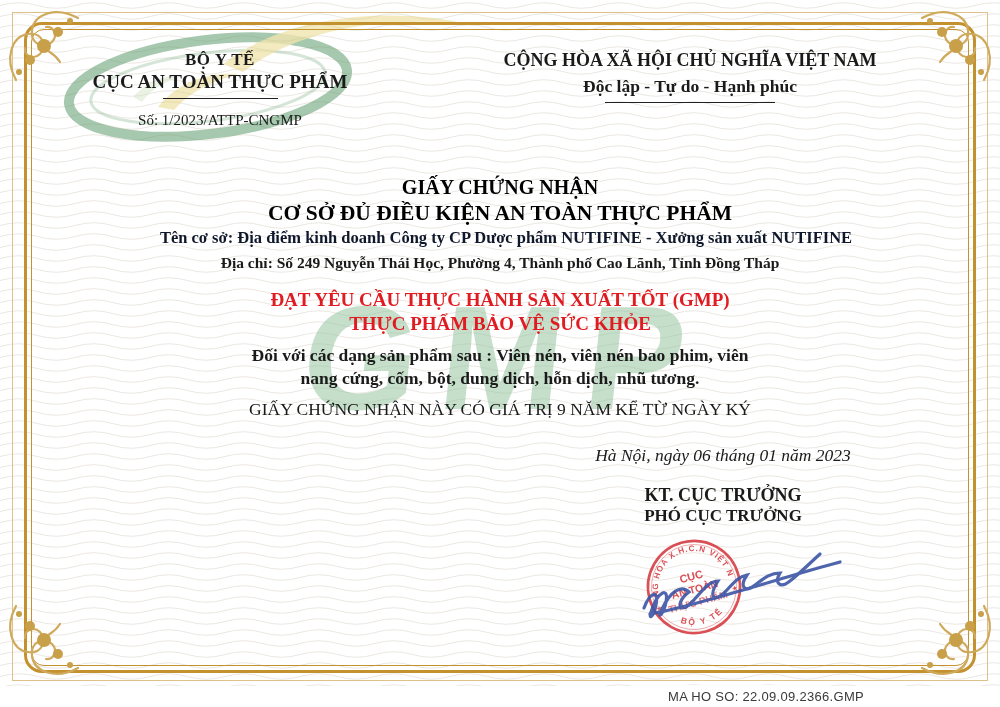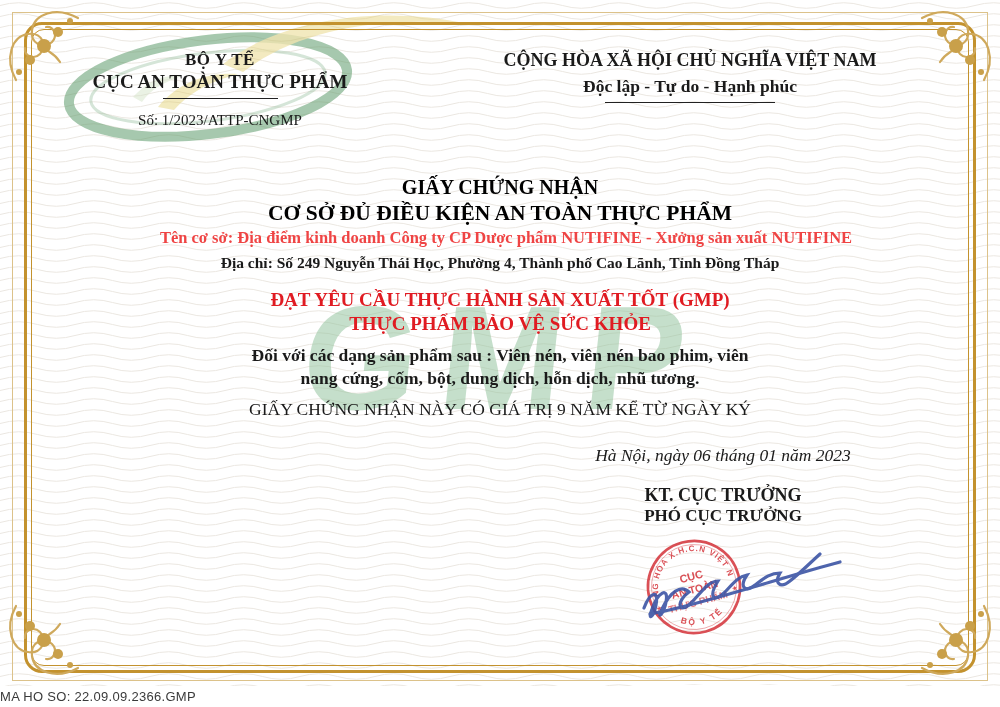--- a/index.html
+++ b/index.html
@@ -29,38 +29,38 @@
   .rule.right-rule{ width:170px; }
   .hdr-left .num { font-size:15px; margin-top:13px; }
   .hdr-right { left:445px; top:50px; width:490px; }
   .hdr-right .l1 { font-size:18px; font-weight:bold; }
   .hdr-right .l2 { font-size:17.5px; font-weight:bold; margin-top:5px; }
 
   .title { left:40px; right:40px; top:156px; color:#000000; line-height:1.3;margin-top:18px; }
   .title .t1 { font-size:20px; font-weight:bold; }
   .title .t2 { font-size:21.5px; font-weight:bold; }
 
-  .facility { left:52px; right:40px; top:228px; font-size:16.5px; font-weight:bold; color:#ef4444; }
+  .facility { left:52px; right:40px; top:228px; font-size:16.5px; font-weight:bold; color:#0f172a; }
   .address  { left:40px; right:40px; top:254px; font-size:15.5px; font-weight:bold; }
   .gmpline  { left:40px; right:40px; top:288px; color:#e01b22; font-size:19px; font-weight:bold; line-height:1.28; }
   .products { left:40px; right:40px; top:344px; font-size:17.5px; font-weight:bold; line-height:1.33; }
   .validity { left:40px; right:40px; top:399px; font-size:17.5px; }
 
   .signblock { left:520px; top:445px; width:406px;text-align:center; }
   .signblock .date { font-size:17.5px; font-style:italic; }
   .signblock .kt   { font-size:18px; font-weight:bold; margin-top:19px; }
   .signblock .pho  { font-size:17px; font-weight:bold; }
 
   svg.stamp { position:absolute; left:635px; top:528px; z-index:4; }
   svg.signature { position:absolute; left:636px; top:550px; z-index:5; }
   .signer { left:520px; top:657px; width:406px; z-index:6; font-size:19px; font-weight:bold;margin-top:28px; }
   .signer span { background:#fff; padding:0 10px; display:inline-block; }
 
   .bottom-strip { position:absolute; left:0; top:686px; width:864px; height:21px; background:#fff;
-                  text-align:left; z-index:7; }
+                  text-align:right; z-index:7; }
   .bottom-strip span { font-family:"Liberation Sans", sans-serif; font-size:13px; color:#3a3a3a;
                        display:inline-block; margin-top:3px; letter-spacing:.3px; }
 </style>
 </head>
 <body>
 
 <div class="page">
   <div class="cert">
 
     <svg class="waves" width="1000" height="686">

